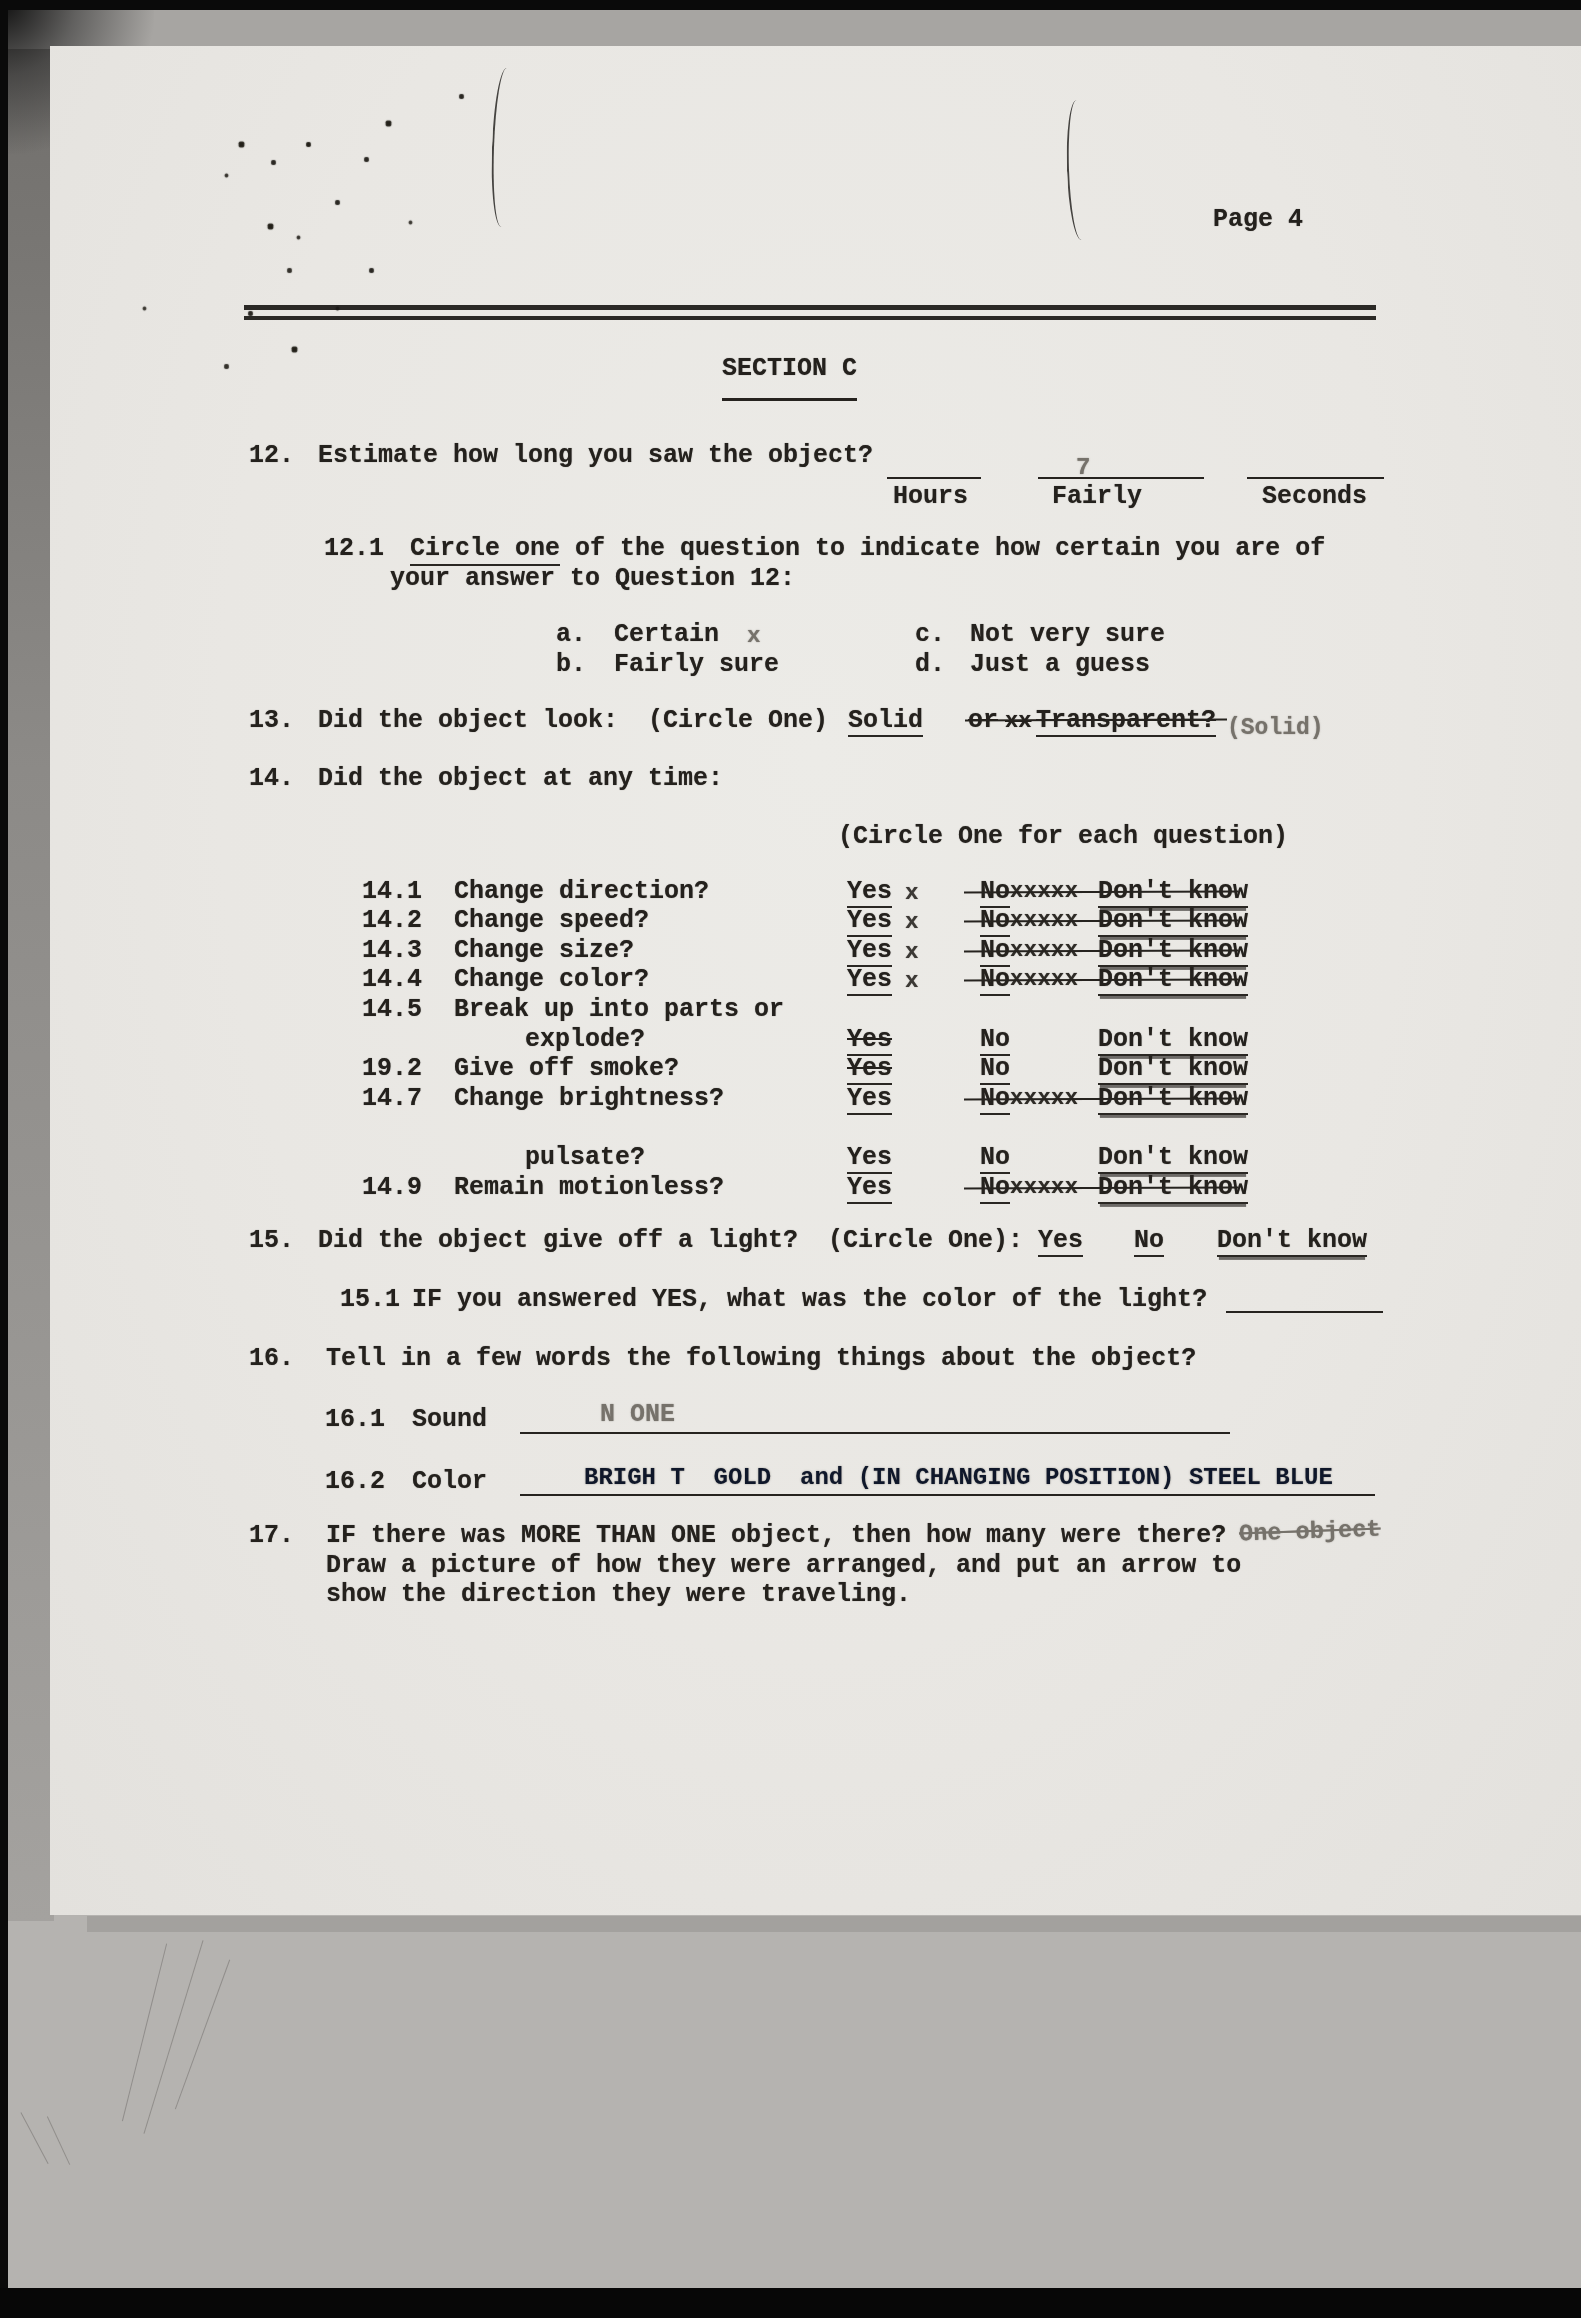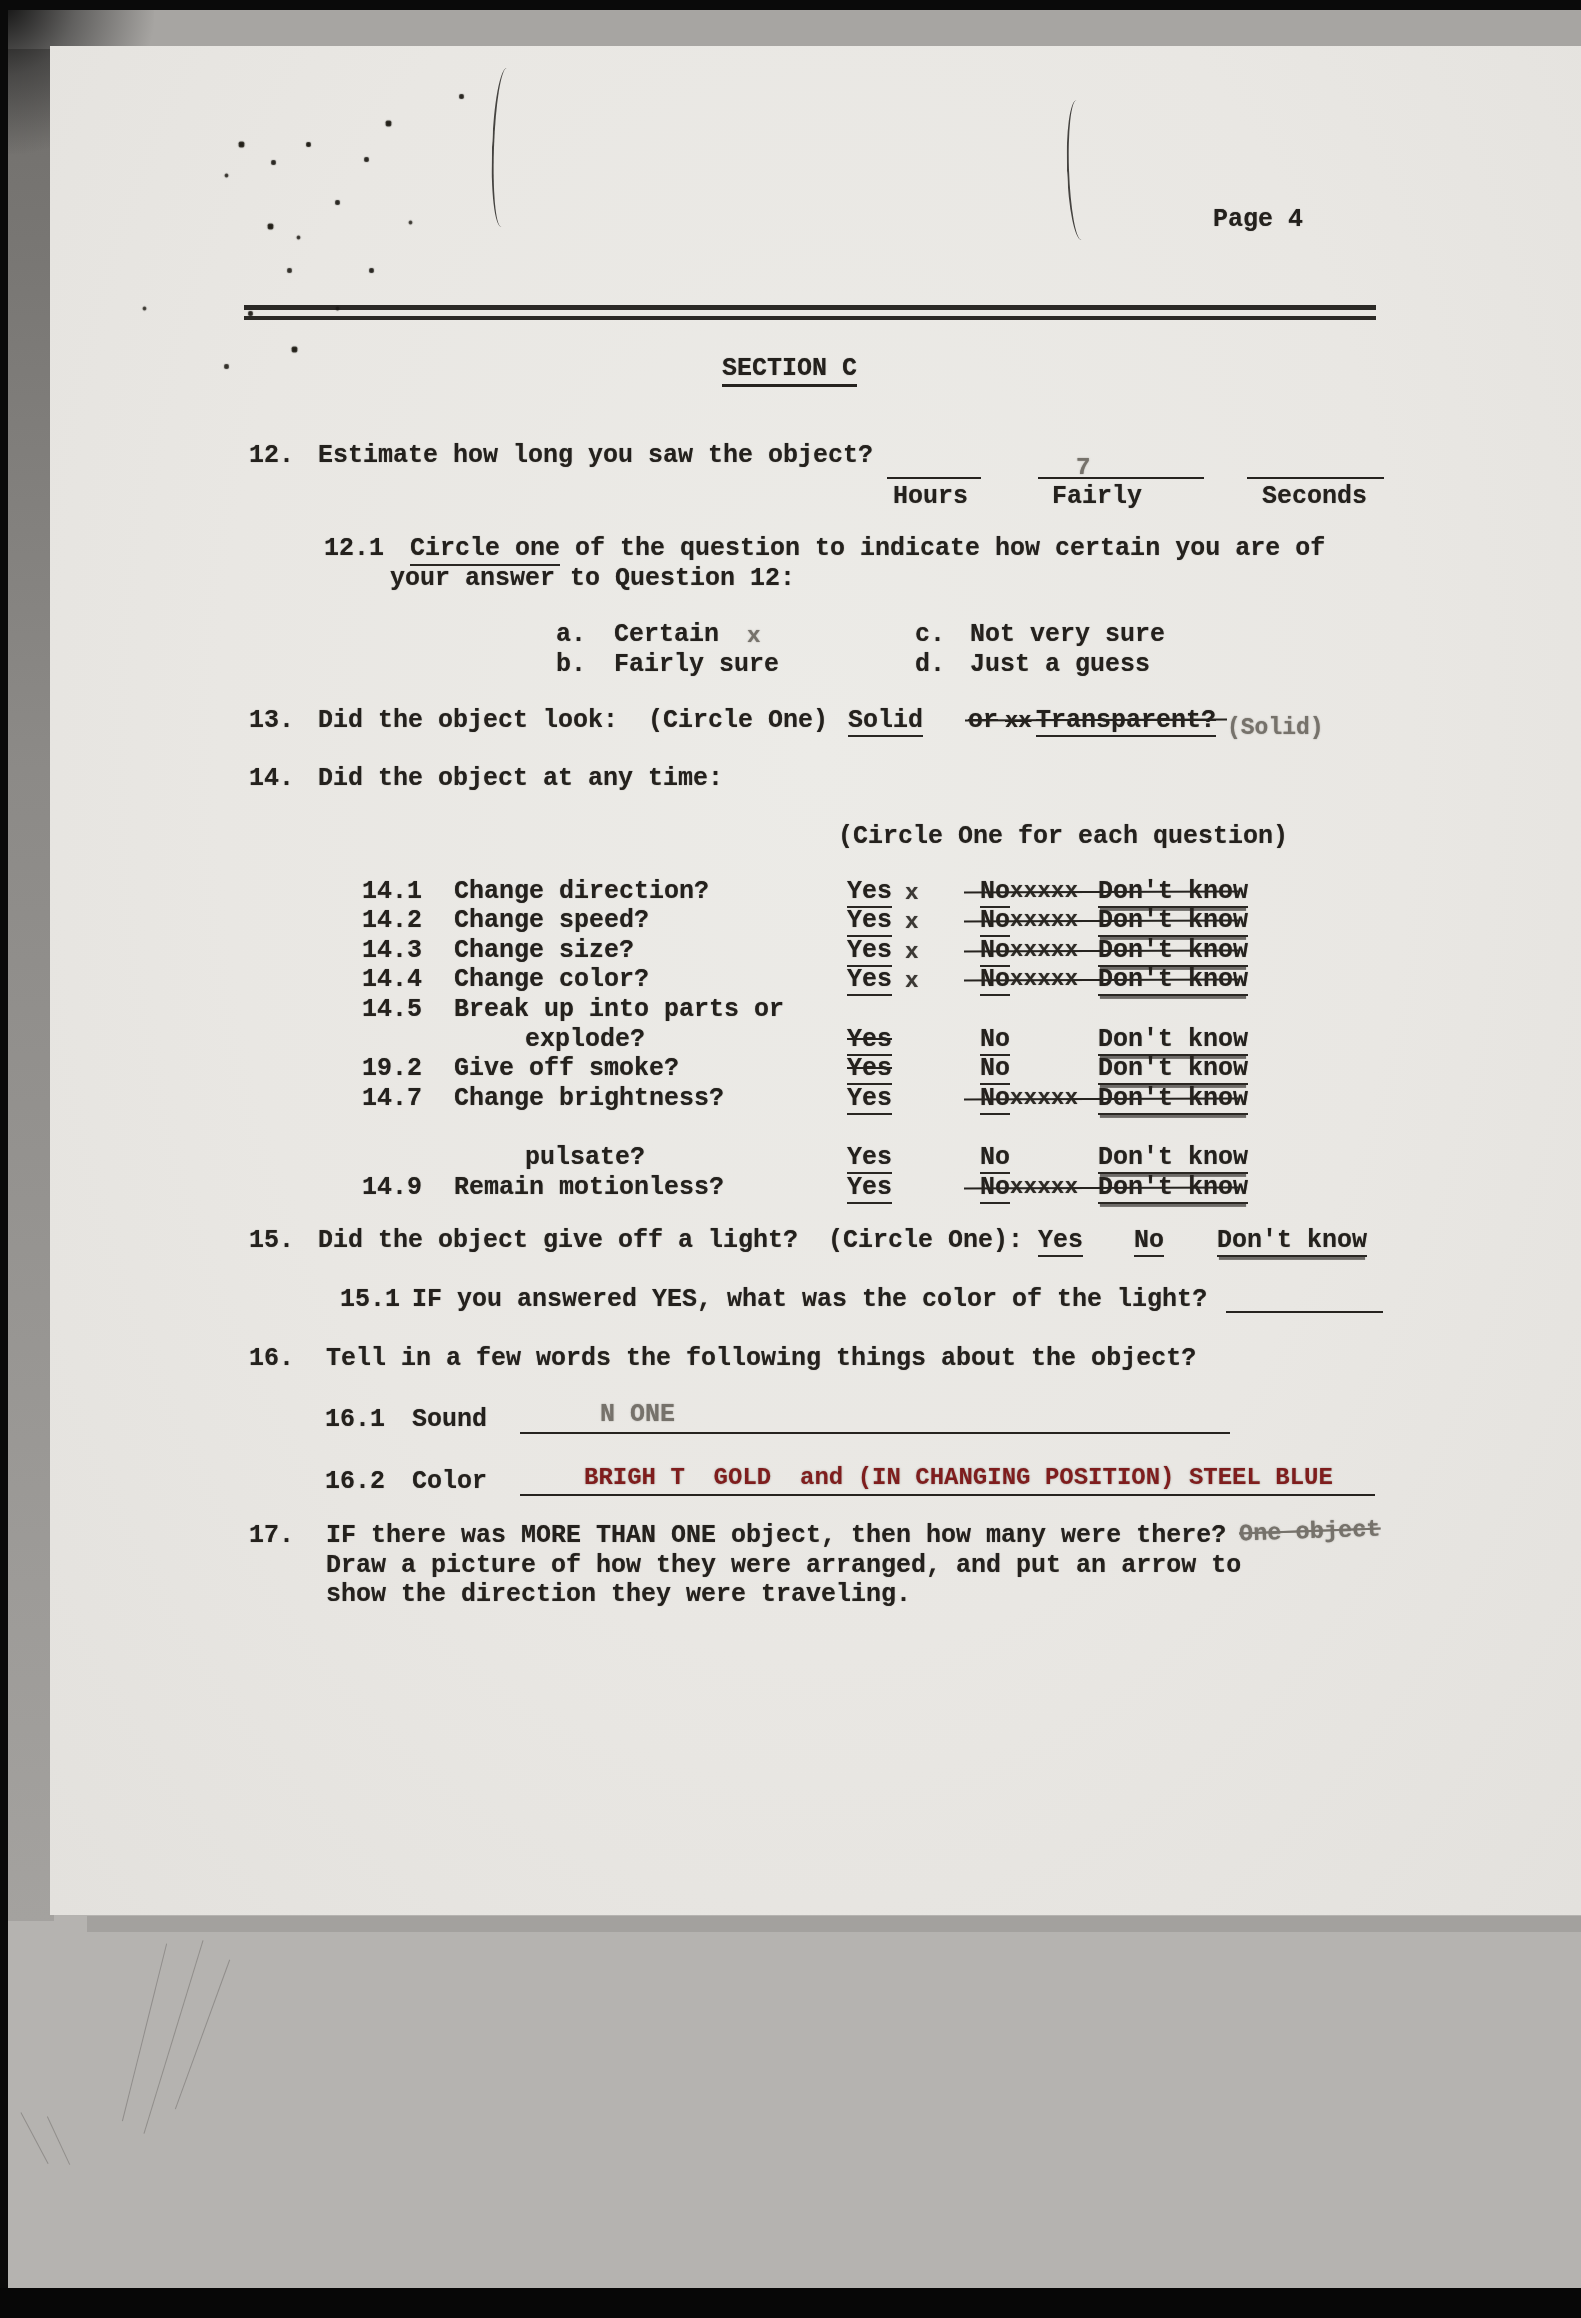--- a/index.html
+++ b/index.html
@@ -27,25 +27,25 @@
       410px 222px 1px 1.4px #3a3731, 461px 96px 1px 1.9px #2a2722, 144px 308px 1px 1.4px #3a3731;}
   .pen-arc{position:absolute;width:22px;border-left:2.4px solid rgba(40,38,35,.85);border-radius:50%;}
   
   .t{position:absolute;font-family:"Liberation Mono","DejaVu Sans Mono",monospace;font-size:25px;
      font-weight:700;color:#24211d;white-space:pre;line-height:1.08;
      text-shadow:0 0 1px rgba(32,29,25,.55);}
   .u{padding-bottom:1.4px;border-bottom:2.4px solid #2a2723;}
   .hu{padding-bottom:1px;border-bottom:2.4px solid #2a2723;box-shadow:0 4.8px 0 -1.9px rgba(42,39,35,.65);}
   .strike{text-decoration:line-through;text-decoration-thickness:2.4px;}
   .faint{color:#76726b;text-shadow:0 0 1.4px rgba(118,114,107,.8);}
-  .vfaint{color:#7f1d1d;text-shadow:0 0 1.9px rgba(139,135,128,.9);}
+  .vfaint{color:#0f172a;text-shadow:0 0 1.9px rgba(139,135,128,.9);}
   .blankline{position:absolute;border-bottom:2.9px solid #26231f;}
   .rule{position:absolute;left:244px;top:305px;width:1132px;height:6.3px;
     border-top:5.3px solid #1b1916;border-bottom:4.3px solid #1b1916;opacity:.92;}
-  .title-u{padding-bottom:2px;border-bottom:3.4px solid #26231f;}
+  .title-u{padding-bottom:16px;border-bottom:3.4px solid #26231f;}
   .sbar{position:absolute;height:2.4px;background:#26231f;transform:rotate(-.25deg);}
   .qrow{position:absolute;left:0;top:0;width:100%;height:29px;}
   .qrow .c-num{left:362px}
   .qrow .c-q{left:454px}
   .qrow .c-q2{left:525px}
   .qrow .c-yes{left:847px}
   .qrow .c-mark{left:905px;top:2.9px;font-size:22.6px;color:#3c3935}
   .qrow .c-no{left:980px}
   .qrow .c-fill{left:1010px;top:2.4px;font-size:22px;letter-spacing:0.5px;color:#2e2b26}
   .qrow .c-dk{left:1098px}

